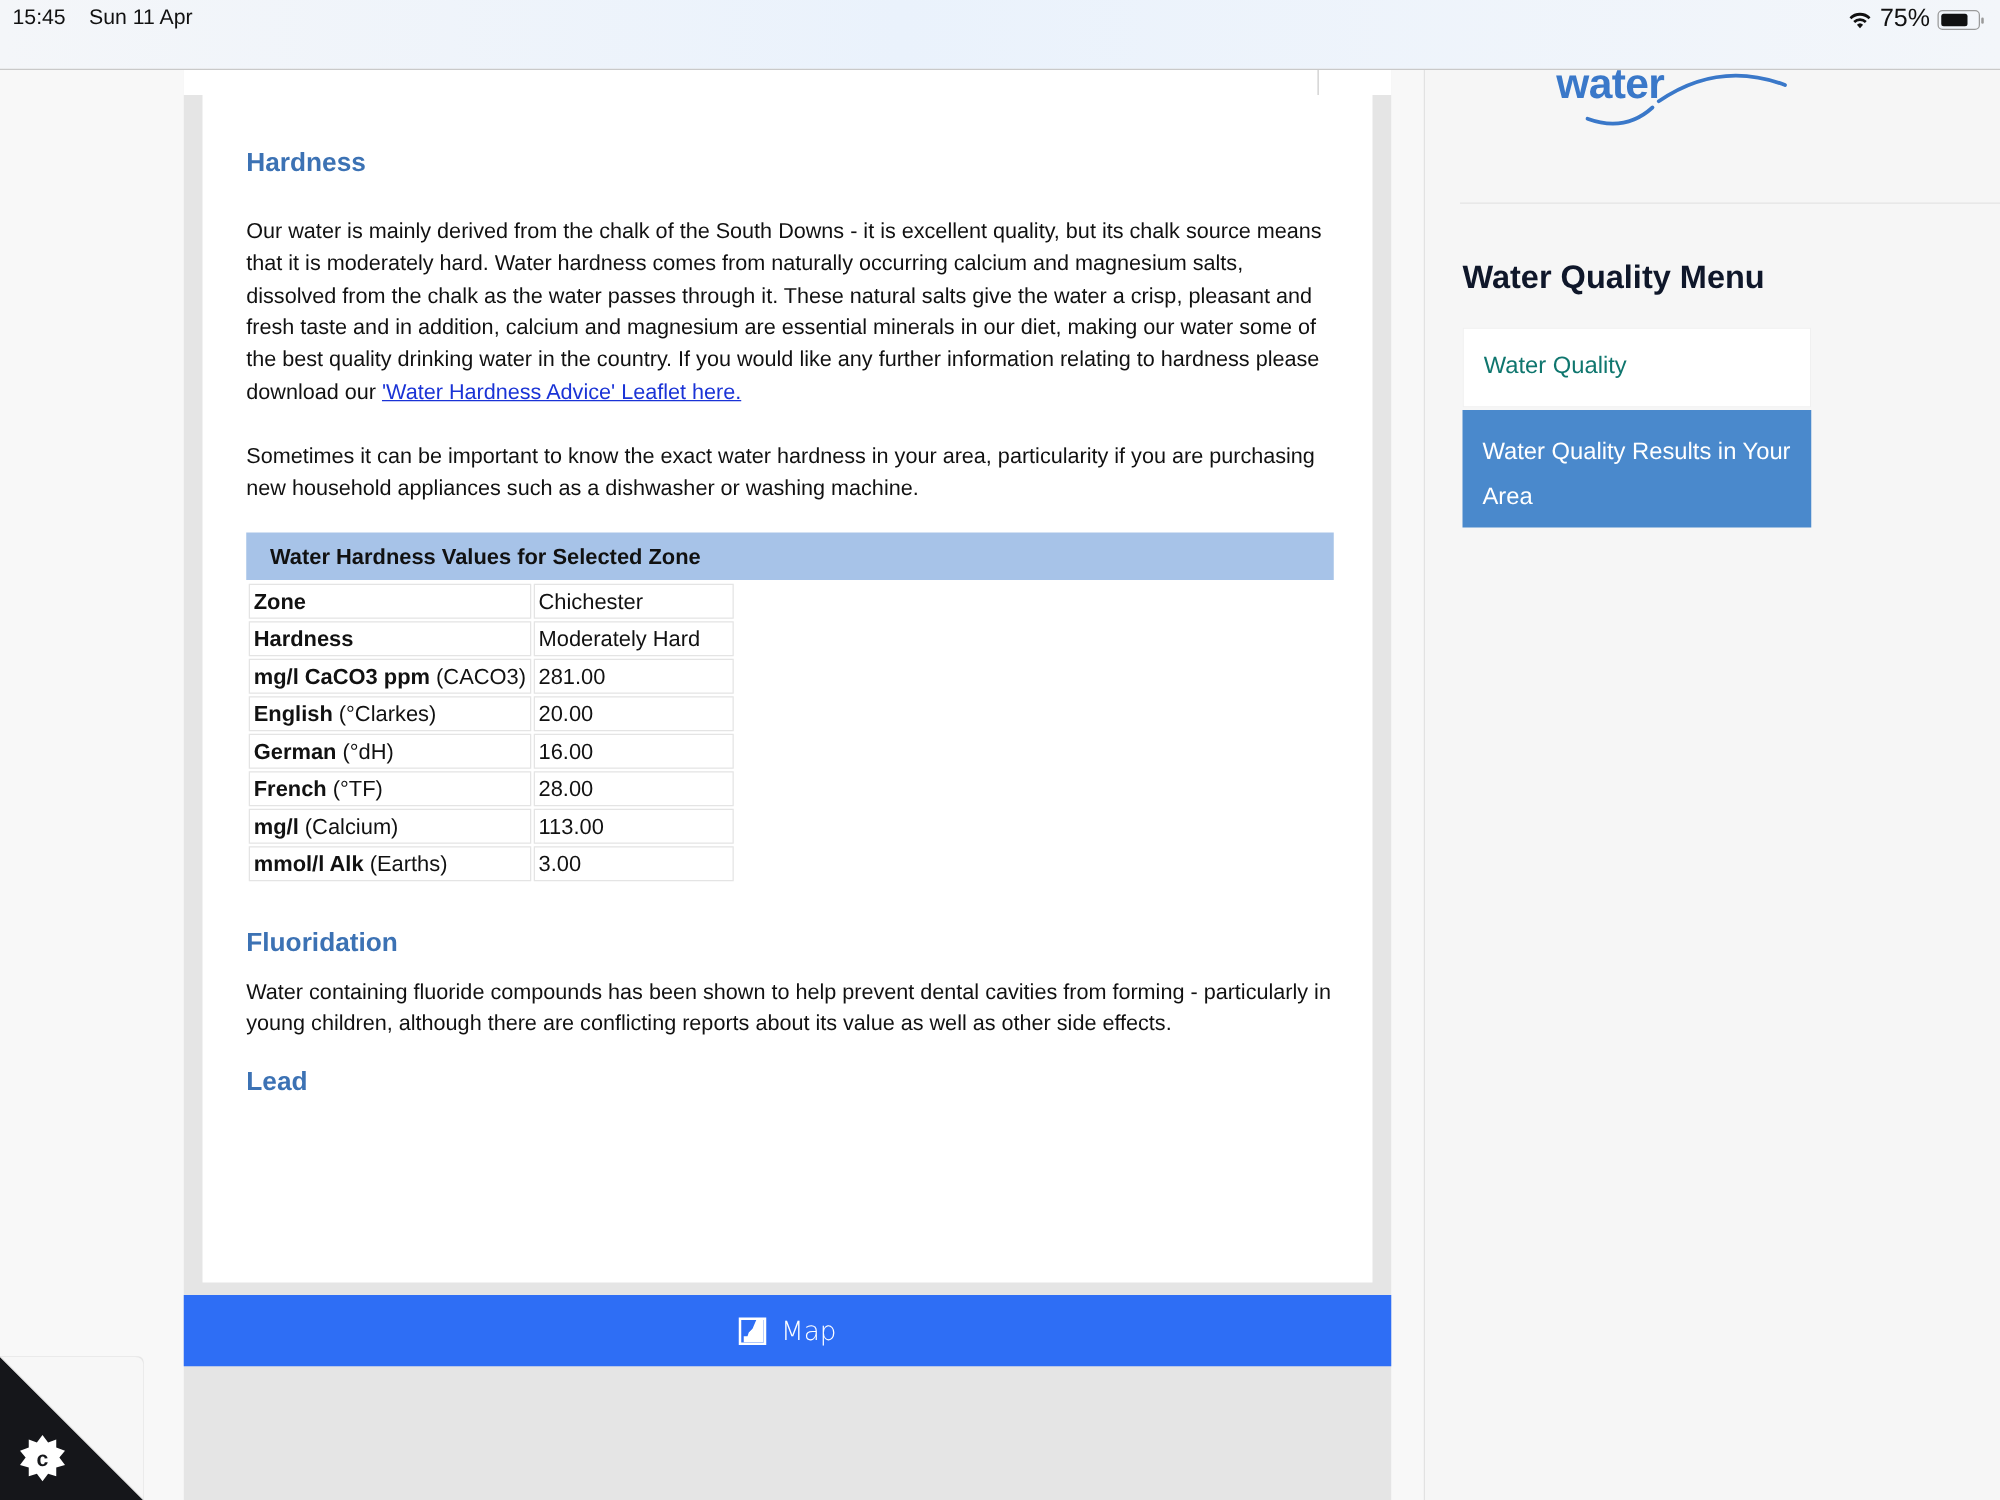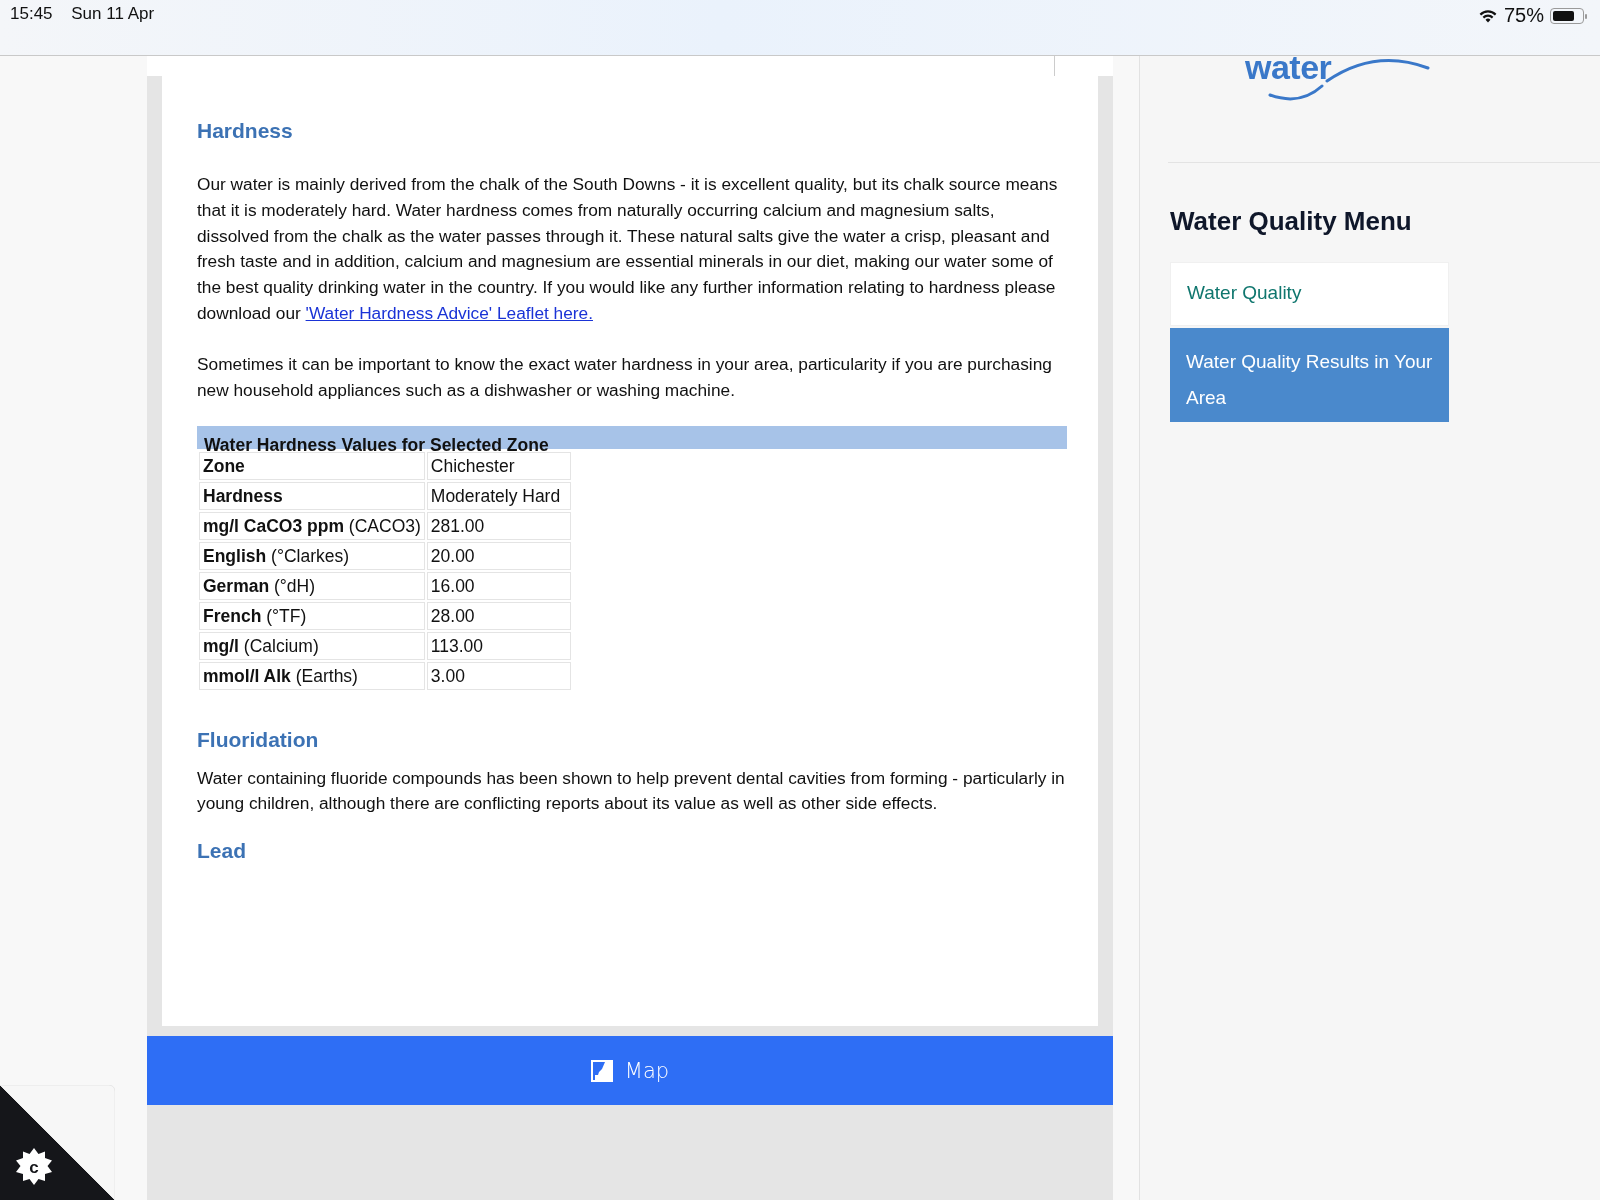--- a/index.html
+++ b/index.html
@@ -72,37 +72,37 @@
       color: #3c72b4; font-size: 21px; font-weight: bold;
       font-family: "Liberation Sans", sans-serif;
     }
     p.body-text {
       font-size: 17.3px; line-height: 25.8px; color: #111;
     }
     a.inline-link { color: #1a33d6; text-decoration: underline; }
 
     .hardness-table-wrap { margin-top: 23px; width: 870px; }
     .table-caption {
-      background: #a7c3e8; height: 23px; line-height: 38px;
-      padding-left: 7px; font-weight: bold; font-size: 17.5px; color: #111;
+      background: #a7c3e8; height: 38px; line-height: 38px;
+      padding-left: 19px; font-weight: bold; font-size: 17.5px; color: #111;
     }
     table.hardness-table {
       border-collapse: separate; border-spacing: 2px; margin-top: 1px;
       font-size: 17.5px;
     }
     table.hardness-table td {
       border: 1px solid #e4e4e4; height: 28px; padding: 0 3px; white-space: nowrap;
     }
     table.hardness-table td.label-cell { width: 196px; }
-    table.hardness-table td.value-cell { width: 144px; margin-left: 34px; }
+    table.hardness-table td.value-cell { width: 160px; margin-left: 34px; }
     .bold-part { font-weight: bold; }
 
     
     .map-button {
-      position: absolute; left: 0; top: 980px; width: 966px; height: 69px;
+      position: absolute; left: 0; top: 980px; width: 966px; height: 57px;
       background: #2e6ef5; color: #fff; display: flex; align-items: center;
       justify-content: center; font-size: 21px; cursor: pointer;
       font-family: "DejaVu Sans", sans-serif; font-weight: 300;
     }
     .map-icon {
       width: 22px; height: 22px; border: 2px solid #fff; margin-right: 12px;
       position: relative; background: #2e6ef5;
     }
     .map-icon svg { position: absolute; left: 0; top: 0; }
 

